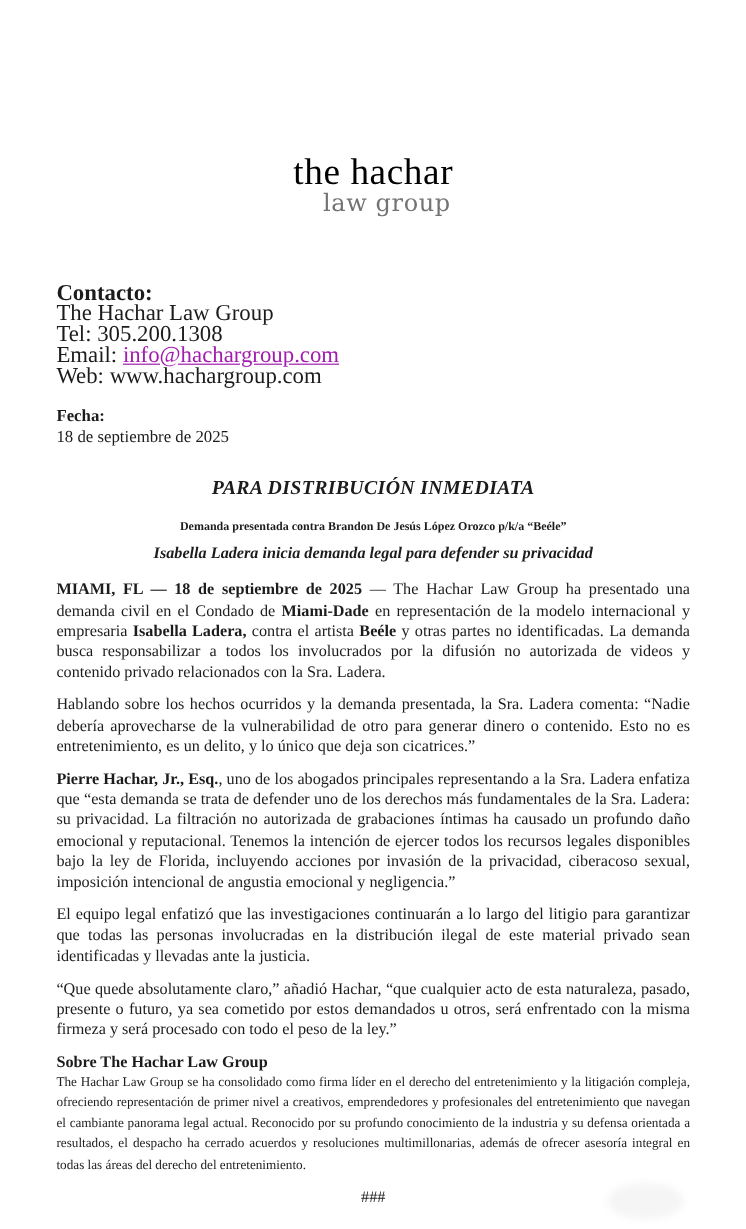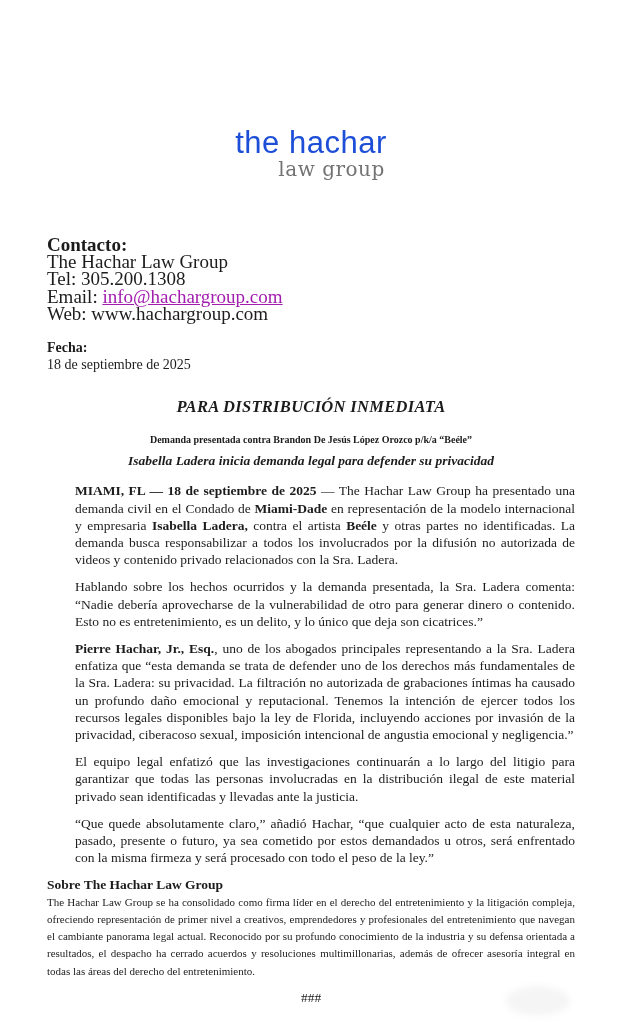--- a/index.html
+++ b/index.html
@@ -12,22 +12,22 @@
     overflow:hidden;
     font-family:"Liberation Serif", serif;
     color:#1c1c1c;
   }
   .content { padding:0 47px; }
 
   
   .logo-wrap { padding-top:126px; text-align:center; }
   .logo { display:inline-block; text-align:right; }
   .logo-main {
-    font-family:Liberation Sans, sans-serif;
-    font-size:31px; line-height:34px; color:#1d4ed8;
+    font-family:Liberation Serif, serif;
+    font-size:31px; line-height:34px; color:#000000;
     letter-spacing:0.5px;
   }
   .logo-sub {
     font-family:"DejaVu Serif","Liberation Serif",serif;
     font-size:20px; line-height:24px; color:#737373;
     margin-top:-3px; padding-right:2px;
     letter-spacing:0.5px;
   }
 
   
@@ -47,21 +47,21 @@
     margin-top:17px; text-align:center;
     font-size:10px; font-weight:bold;
   }
   .subheadline {
     margin-top:8px; text-align:center;
     font-size:13.5px; font-weight:bold; font-style:italic;
   }
 
   
   .body-copy { margin-top:13px; font-size:13.5px; line-height:17.2px; }
-  .body-copy p { text-align:justify; margin-bottom:10px;margin-left:28px; }
+  .body-copy p { text-align:justify; margin-bottom:10px; }
   .about-heading { font-weight:bold; font-size:13.5px; line-height:17.2px; }
   .about-body { text-align:justify; font-size:11px; line-height:17.2px; }
   .end-mark { text-align:center; font-size:13.5px; margin-top:9px; }
 
   
   .watermark {
     position:absolute; right:52px; bottom:8px;
     width:64px; height:30px; border-radius:50%;
     background:rgba(60,60,60,0.05);
     filter:blur(3px);

